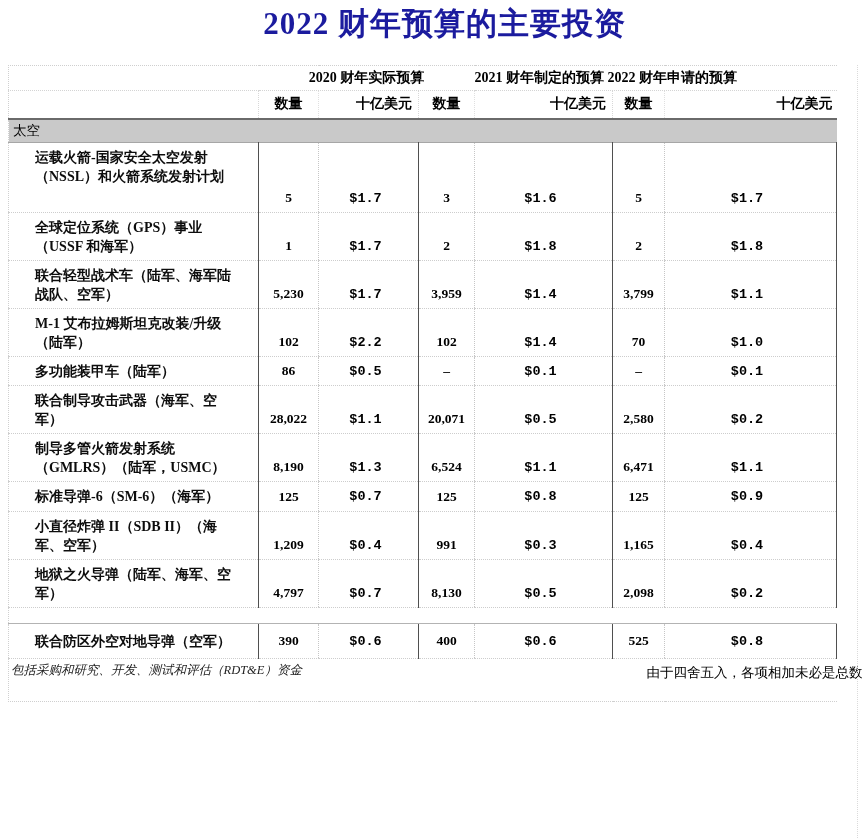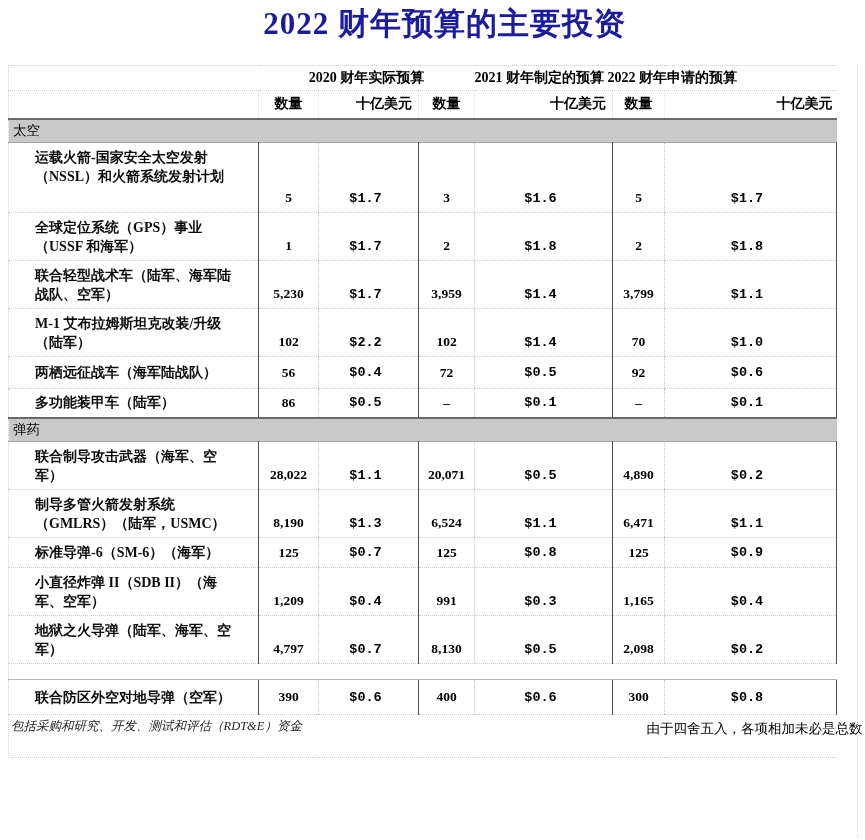--- a/index.html
+++ b/index.html
@@ -115,48 +115,36 @@
         </tr>
         <tr class="data" style="height: 42px;">
           <td class="lbl">M-1 艾布拉姆斯坦克改装/升级<br>（陆军）</td>
           <td class="v v0">102</td>
           <td class="v v1">$2.2</td>
           <td class="v v2">102</td>
           <td class="v v3">$1.4</td>
           <td class="v v4">70</td>
           <td class="v v5">$1.0</td>
         </tr>
-        <tr class="data mid" style="height: 32px;">
-          <td class="lbl">两栖远征战车（海军陆战队）</td>
-          <td class="v v0">56</td>
-          <td class="v v1">$0.4</td>
-          <td class="v v2">72</td>
-          <td class="v v3">$0.5</td>
-          <td class="v v4">92</td>
-          <td class="v v5">$0.6</td>
-        </tr>
         <tr class="data mid" style="height: 29px;">
           <td class="lbl">多功能装甲车（陆军）</td>
           <td class="v v0">86</td>
           <td class="v v1">$0.5</td>
           <td class="v v2">–</td>
           <td class="v v3">$0.1</td>
           <td class="v v4">–</td>
           <td class="v v5">$0.1</td>
         </tr>
-        <tr class="secrow" style="height: 24px;">
-          <td colspan="7">弹药</td>
-        </tr>
         <tr class="data" style="height: 41px;">
           <td class="lbl">联合制导攻击武器（海军、空<br>军）</td>
           <td class="v v0">28,022</td>
           <td class="v v1">$1.1</td>
           <td class="v v2">20,071</td>
           <td class="v v3">$0.5</td>
-          <td class="v v4">4,890</td>
+          <td class="v v4">2,580</td>
           <td class="v v5">$0.2</td>
         </tr>
         <tr class="data" style="height: 44px;">
           <td class="lbl">制导多管火箭发射系统<br>（GMLRS）（陆军，USMC）</td>
           <td class="v v0">8,190</td>
           <td class="v v1">$1.3</td>
           <td class="v v2">6,524</td>
           <td class="v v3">$1.1</td>
           <td class="v v4">6,471</td>
           <td class="v v5">$1.1</td>
@@ -190,21 +178,21 @@
         </tr>
         <tr class="spacer" style="height: 16px;">
           <td colspan="7"></td>
         </tr>
         <tr class="data mid" style="height: 35px;">
           <td class="lbl">联合防区外空对地导弹（空军）</td>
           <td class="v v0">390</td>
           <td class="v v1">$0.6</td>
           <td class="v v2">400</td>
           <td class="v v3">$0.6</td>
-          <td class="v v4">300</td>
+          <td class="v v4">525</td>
           <td class="v v5">$0.8</td>
         </tr>
       </tbody>
     <tfoot>
       <tr class="footer">
         <td class="fl" colspan="2">
           <div>包括采购和研究、开发、测试和评估（RDT&amp;E）资金</div>
 
         </td>
         <td class="fr" colspan="5">

